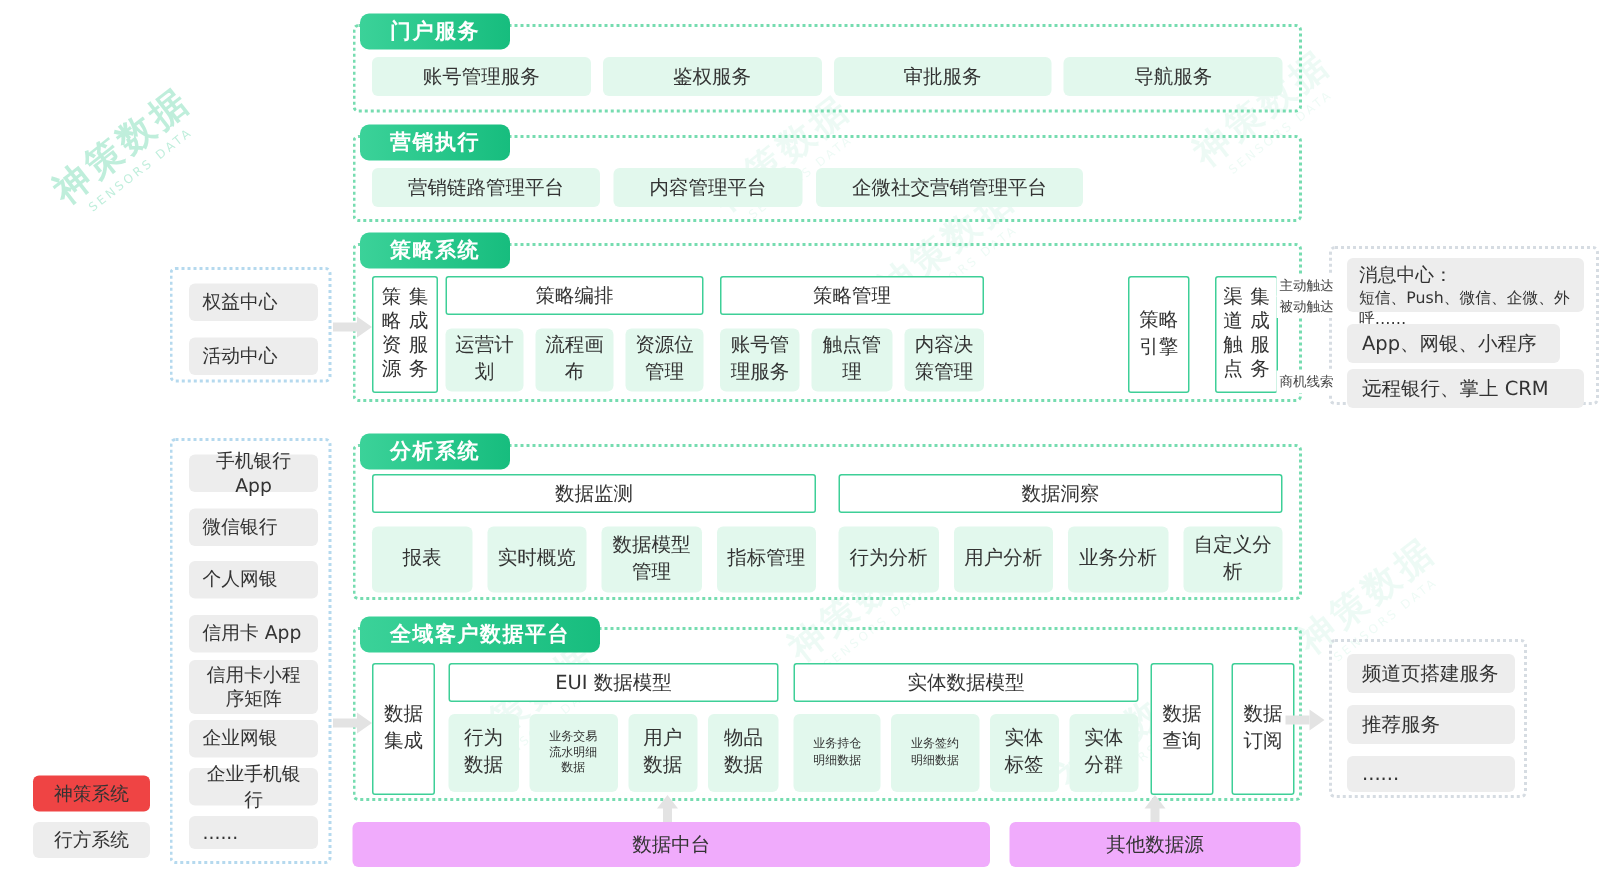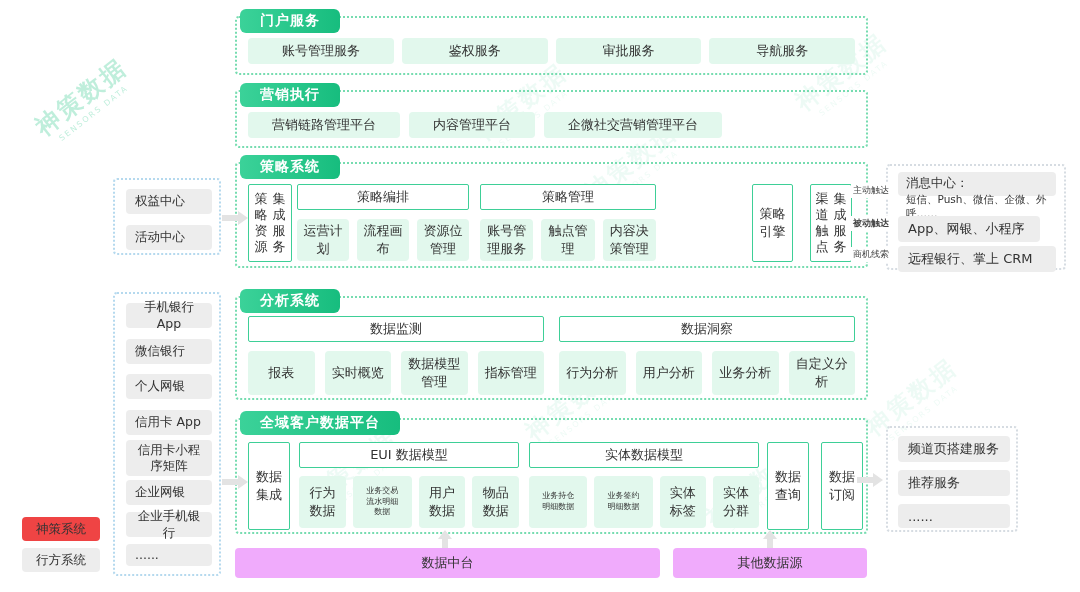--- a/index.html
+++ b/index.html
@@ -179,21 +179,21 @@
 
     <div class="vbox" style="left:573px;top:20px;width:42px;height:78px;">
       <div class="vcols">
         <div class="vcol">渠道触点</div>
         <div class="vcol">集成服务</div>
       </div>
     </div>
   </div>
 
   <div class="reach" style="top:183px;">主动触达</div>
-  <div class="reach" style="top:216px;font-weight:bold;">被动触达</div>
+  <div class="reach" style="top:197px;">被动触达</div>
   <div class="reach" style="top:247px;">商机线索</div>
 
   <div class="sec" style="top:296px;height:104px;">
     <div class="badge">分析系统</div>
 
     <div class="grp" style="left:11px;top:18px;width:296px;">
       <div class="hdr">数据监测</div>
       <div class="row" style="gap:10px;height:44px;">
         <div class="pill ml" style="flex:1;">报表</div>
         <div class="pill ml" style="flex:1;">实时概览</div>
@@ -242,21 +242,21 @@
 
     <div class="vbox" style="left:530px;top:22px;width:42px;height:88px;">
       <div class="twoLine">数据查询</div>
     </div>
     <div class="vbox" style="left:584px;top:22px;width:42px;height:88px;">
       <div class="twoLine">数据订阅</div>
     </div>
   </div>
 
   <div class="rbox" style="left:886px;top:164px;width:180px;height:106px;">
-    <div class="gpill" style="left:10px;top:6px;width:158px;height:24px;line-height:1.35;flex-wrap:wrap;padding:3px 8px;">
+    <div class="gpill" style="left:10px;top:6px;width:158px;height:36px;line-height:1.35;flex-wrap:wrap;padding:3px 8px;">
       <span class="tp-main">消息中心：</span>
         <span class="tp-detail">短信、Push、微信、企微、外呼……</span>
     </div>
     <div class="gpill" style="left:10px;top:50px;width:142px;height:26px;font-size:13px;">App、网银、小程序</div>
     <div class="gpill" style="left:10px;top:80px;width:158px;height:26px;font-size:13px;">远程银行、掌上 CRM</div>
   </div>
 
   <div class="rbox" style="left:886px;top:426px;width:132px;height:106px;">
     <div class="gpill" style="left:10px;top:8px;width:112px;height:26px;">频道页搭建服务</div>
     <div class="gpill" style="left:10px;top:42px;width:112px;height:26px;">推荐服务</div>

